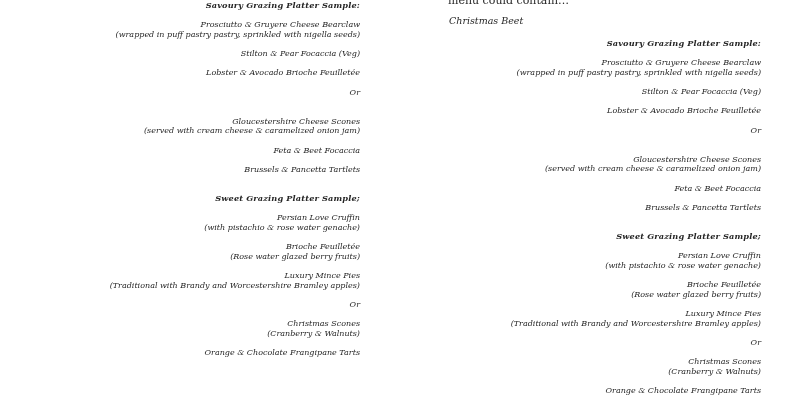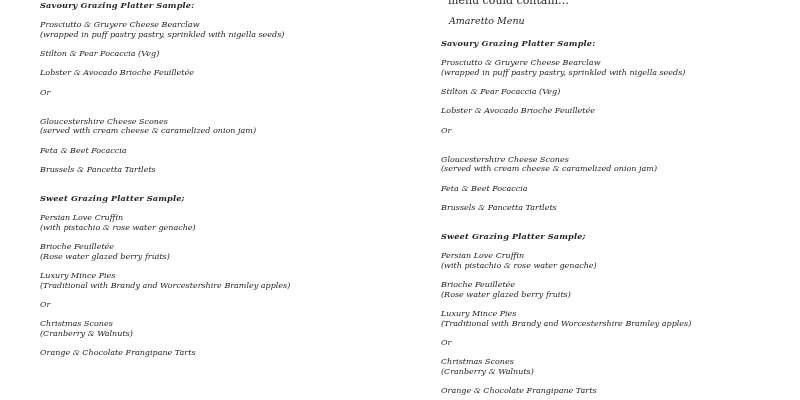--- a/index.html
+++ b/index.html
@@ -14,21 +14,21 @@
     font-family: "DejaVu Serif", serif;
     color: #252525;
   }
   .doc {
     position: absolute;
     inset: 0;
   }
   .menu-col {
     position: absolute;
     width: 320px;
-    text-align: left;
+    text-align: right;
     font-style: italic;
   }
   #left-menu  { left: 40px;  top: 1px; }
   #right-menu { left: 441px; top: 39px; }
   .line {
     height: 9.65px;
     line-height: 9.65px;
     font-size: 8px;
     white-space: nowrap;
   }
@@ -137,21 +137,21 @@
       <div class="line blank"></div>
 
       <div class="line item">Orange &amp; Chocolate Frangipane Tarts</div>
 
       <div class="line blank"></div>
 
     </div>
 
   <div class="intro-fragment">menu could contain…</div>
 
-  <div class="section-title">Amaretto Menu</div>
+  <div class="section-title">Christmas Beet</div>
 
   <div class="menu-col" id="right-menu">
 
       <div class="line heading">Savoury Grazing Platter Sample:</div>
 
       <div class="line blank"></div>
 
       <div class="line item">Prosciutto &amp; Gruyere Cheese Bearclaw</div>
 
       <div class="line item">(wrapped in puff pastry pastry, sprinkled with nigella seeds)</div>

